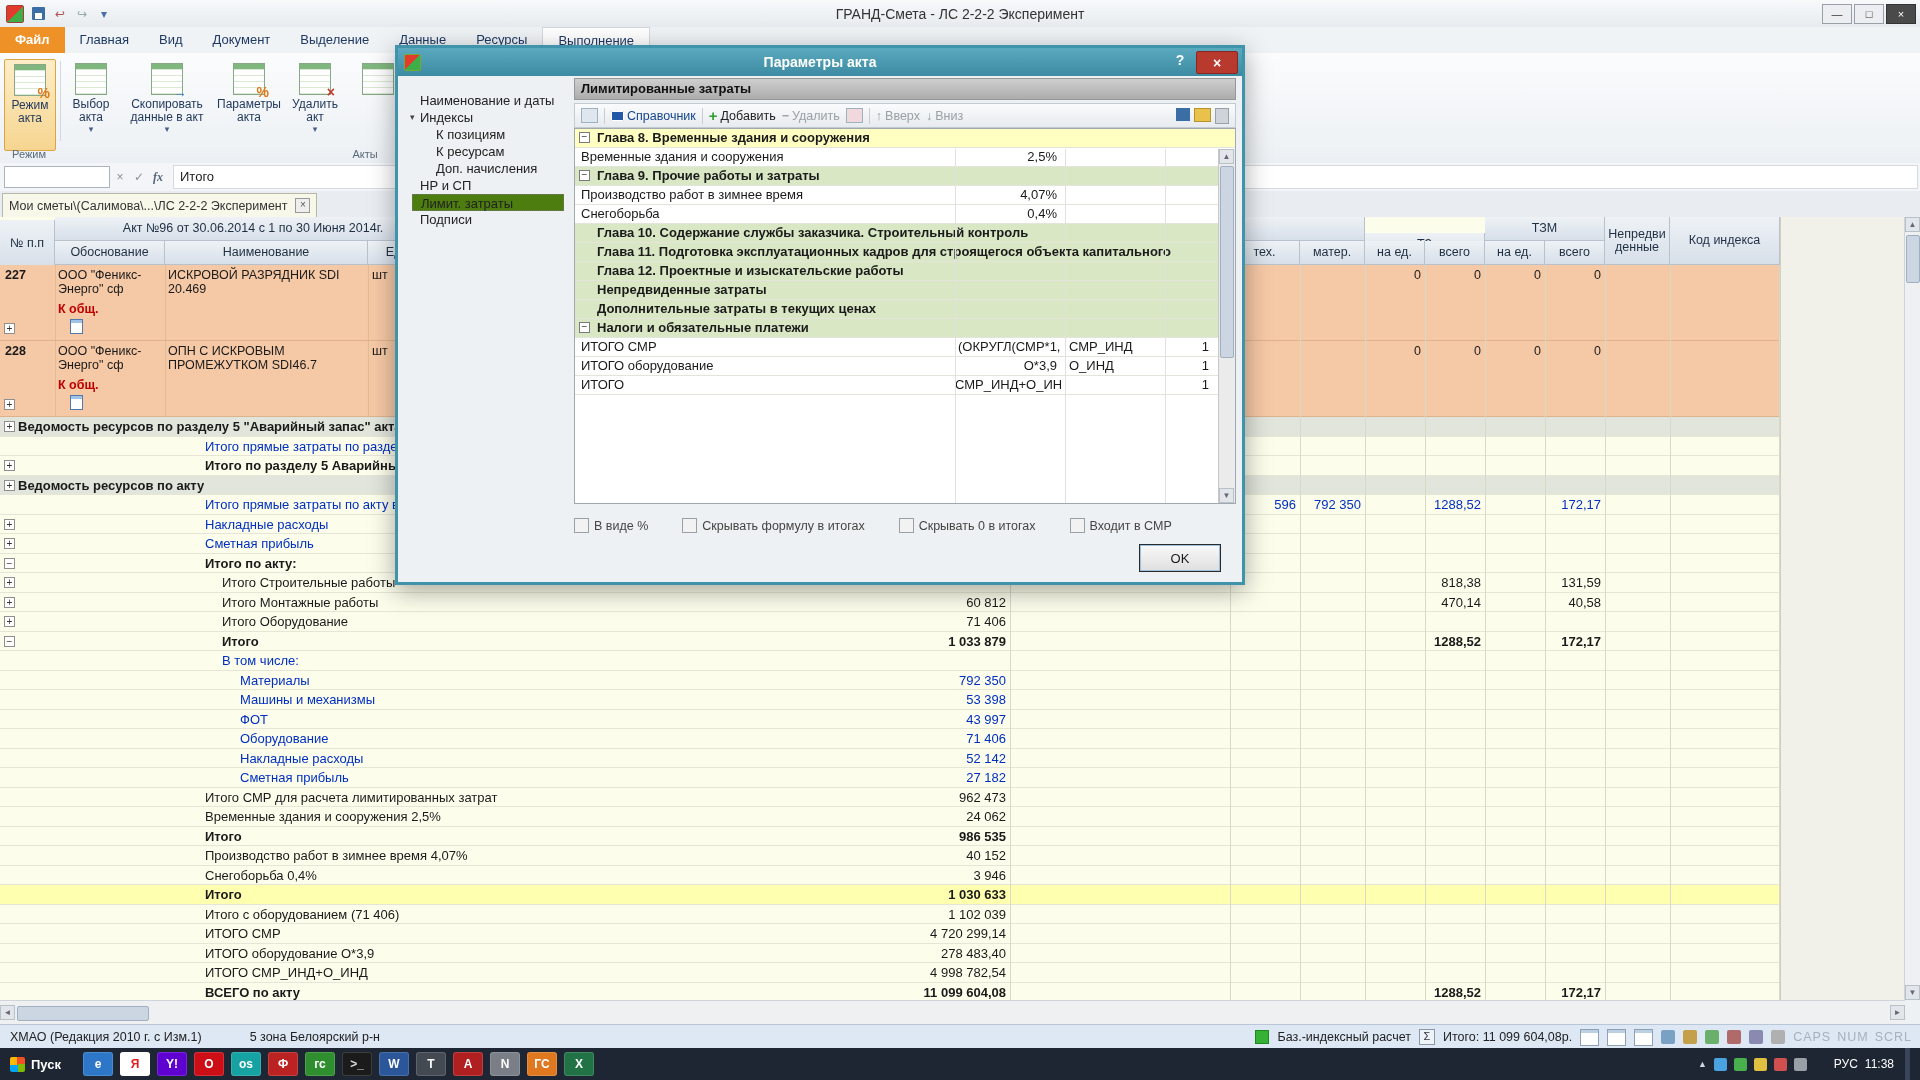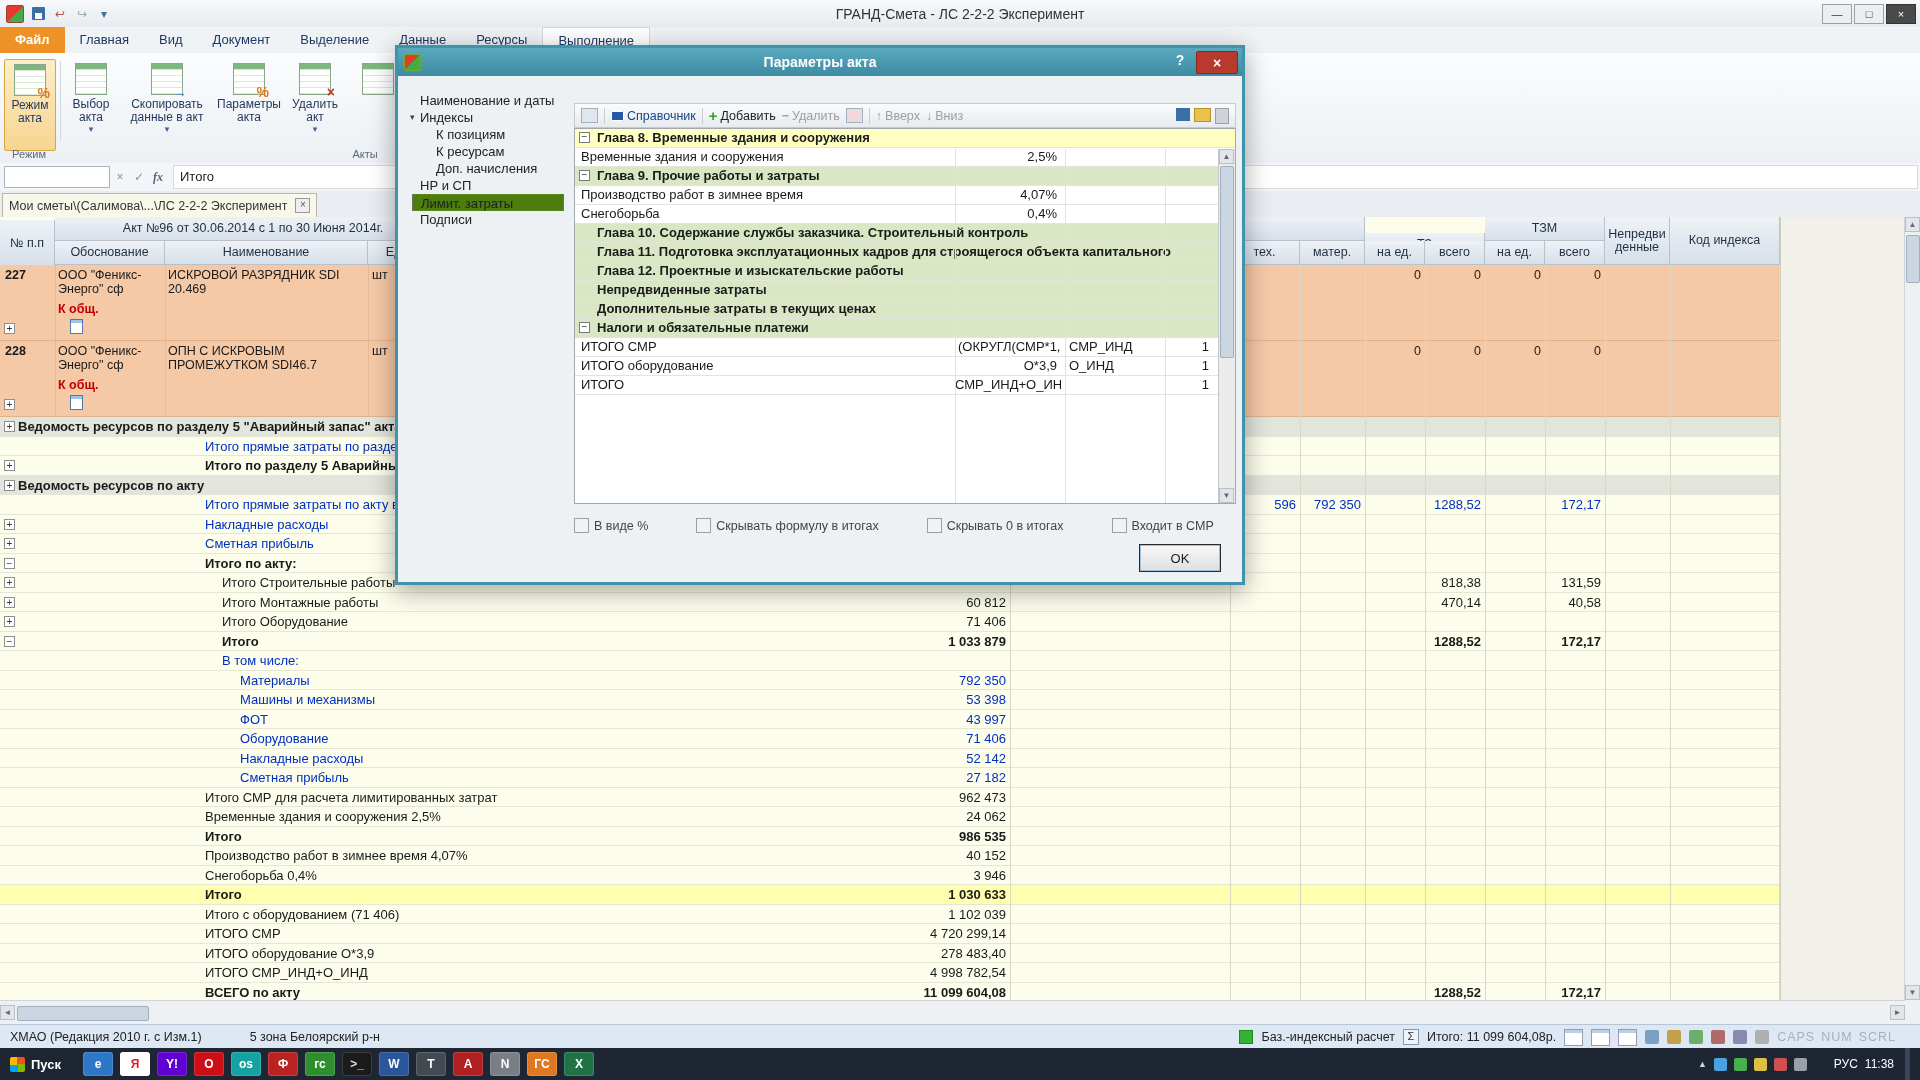--- a/index.html
+++ b/index.html
@@ -145,30 +145,30 @@
   .trow.gg{background:#d9e7c5;font-weight:bold}
   .tlbl{position:absolute;left:6px;white-space:nowrap;overflow:hidden;max-width:370px}
   .trow.gy .tlbl,.trow.gg .tlbl{left:22px}
   .texp{position:absolute;left:4px;top:3px;width:11px;height:11px;border:1px solid #7a7a7a;background:#fff;color:#333;
     font-size:10px;line-height:8px;text-align:center;box-sizing:border-box;font-weight:normal}
   .tval{position:absolute;left:380px;width:106px;text-align:right;padding-right:4px;box-sizing:border-box;white-space:nowrap;overflow:hidden}
   .tval.lft{text-align:left;padding-left:3px}
   .tid{position:absolute;left:494px;width:92px;white-space:nowrap;overflow:hidden}
   .tur{position:absolute;left:590px;width:50px;text-align:right;padding-right:6px;box-sizing:border-box}
   .tscroll{position:absolute;right:0;top:20px;bottom:0;width:16px;background:#ebebeb;border-left:1px solid #c8c8c8}
-  .dchecks{position:absolute;left:176px;top:442px;width:662px;display:flex;gap:48px;font-size:12.5px;color:#444}
+  .dchecks{position:absolute;left:176px;top:442px;width:662px;display:flex;gap:34px;font-size:12.5px;color:#444}
   .chk{display:flex;align-items:center;gap:5px}
   .box{width:13px;height:13px;border:1px solid #9aa0a6;background:#f2f2f2}
   .okbtn{position:absolute;left:741px;top:468px;width:80px;height:26px;background:linear-gradient(#f8f8f8,#dfdfdf);
     border:1px solid #2a2a2a;box-shadow:inset 0 0 0 1px #9cc0e0;font-size:13px;display:flex;align-items:center;justify-content:center}
   
   #statusbar{position:absolute;top:1024px;left:0;right:0;height:24px;background:#dde8f4;border-top:1px solid #b8c6d8;
     display:flex;align-items:center;font-size:12.5px;color:#222}
   .sb-left{padding-left:10px;display:flex;gap:48px;white-space:nowrap}
-  .sb-right{margin-left:auto;display:flex;align-items:center;gap:8px;padding-right:24px;white-space:nowrap}
+  .sb-right{margin-left:auto;display:flex;align-items:center;gap:8px;padding-right:8px;white-space:nowrap}
   .calcico{width:12px;height:12px;background:#35b235;border:1px solid #1e8a1e}
   .sumico{width:14px;height:14px;border:1px solid #8898aa;background:#eef3f8;font-size:11px;line-height:13px;text-align:center;color:#334}
   .sbi{width:17px;height:15px;border:1px solid #8fa0b4;background:#fff;box-shadow:inset 0 3px 0 #bcd0e4}
   .sbi2{width:14px;height:14px;border-radius:2px}
   .keys{color:#a8b0b8;letter-spacing:1px;display:flex;gap:6px}
   
   #taskbar{position:absolute;top:1048px;left:0;right:0;height:32px;background:#1e2633;display:flex;align-items:center;color:#fff}
   .startbtn{display:flex;align-items:center;gap:6px;padding:0 10px;height:100%}
   .winflag{width:15px;height:15px;background:conic-gradient(#f25022 0 25%,#7fba00 0 50%,#00a4ef 0 75%,#ffb900 0);border-radius:2px}
   .start-lbl{font-size:13px;font-weight:bold}
@@ -503,20 +503,21 @@
       <div class="titem">Наименование и даты</div>
       <div class="titem"><span class="tw">▾</span><span>Индексы</span></div>
       <div class="titem sub">К позициям</div>
       <div class="titem sub">К ресурсам</div>
       <div class="titem sub">Доп. начисления</div>
       <div class="titem">НР и СП</div>
       <div class="titem sel">Лимит. затраты</div>
       <div class="titem">Подписи</div>
     </div>
 
+    <div class="sectbar">Лимитированные затраты</div>
 
     <div class="dtoolbar">
       <span class="tbico"></span>
       <span class="tbsep"></span>
       <span class="tbtn">
           <span class="bookico"></span>
           <span>Справочник</span>
         </span>
       <span class="tbsep"></span>
       <span class="tbtn dark">

